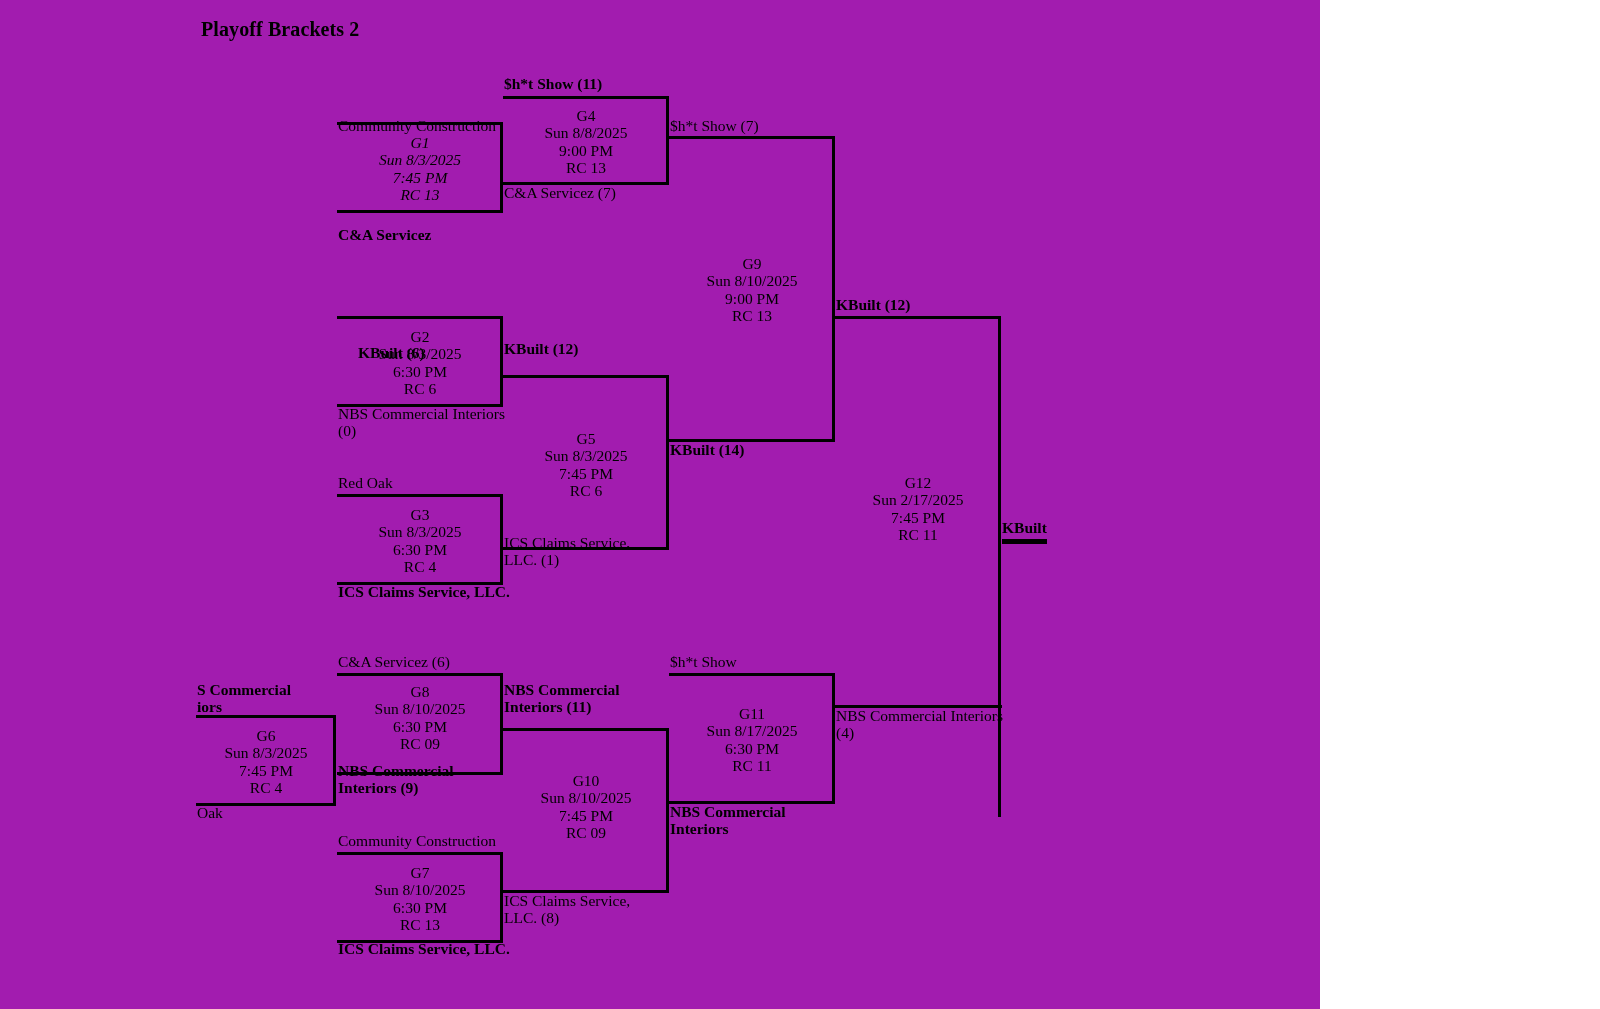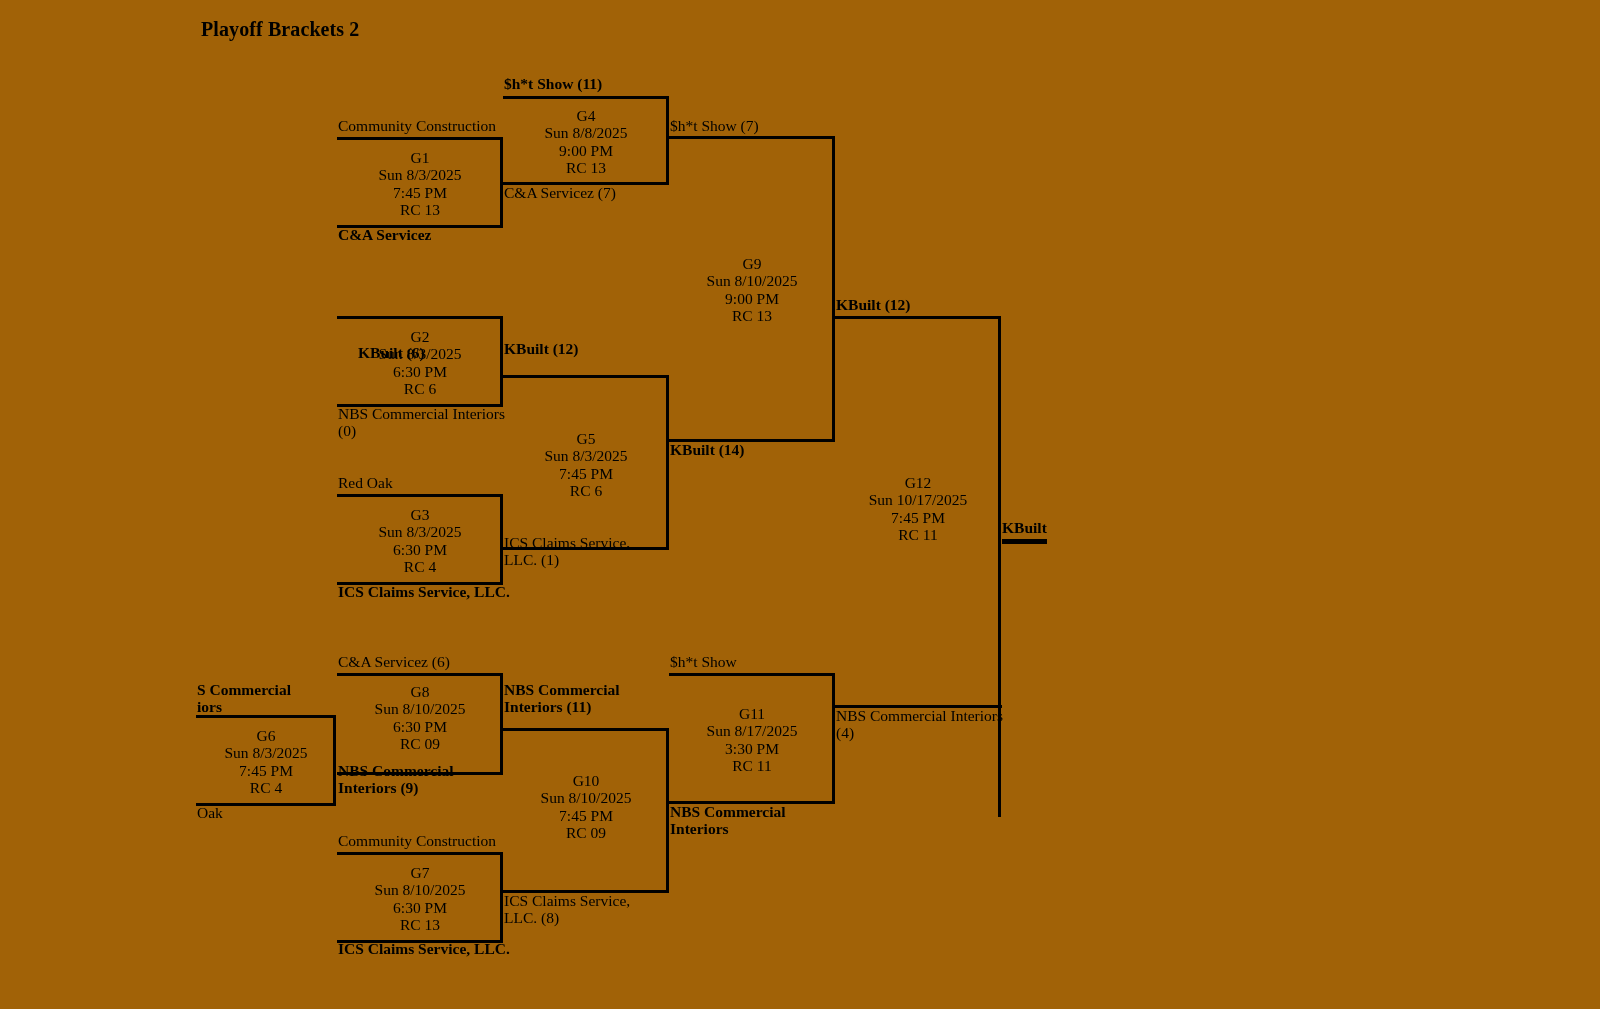--- a/index.html
+++ b/index.html
@@ -7,24 +7,24 @@
     margin: 0;
     padding: 0;
     background: #ffffff;
   }
   body {
     font-family: "Liberation Serif", "DejaVu Serif", serif;
     color: #000000;
   }
   #page {
     position: relative;
-    width: 1600px;
+    width: 1320px;
     height: 1009px;
     overflow: hidden;
-    background: #a16207;
+    background: #a21caf;
   }
   .page-title {
     position: absolute;
     left: 201px;
     top: 18px;
     font-size: 20px;
     font-weight: bold;
     letter-spacing: 0.1px;
     white-space: nowrap;
   }
@@ -104,21 +104,21 @@
     <div class="edge-right"></div>
     <div class="edge-bottom"></div>
     <div class="game-info" style="top:11px;">G4
 Sun 8/8/2025
 9:00 PM
 RC 13</div>
   </div>
   <div class="team-label winner" style="left:504px; top:76px;">$h*t Show (11)</div>
   <div class="team-label" style="left:504px; top:185px;">C&amp;A Servicez (7)</div>
 
-  <div class="cell" style="left:337px; top:137px; width:166px; height:91px;">
+  <div class="cell" style="left:337px; top:122px; width:166px; height:91px;font-style:italic;">
     <div class="edge-top"></div>
     <div class="edge-right"></div>
     <div class="edge-bottom"></div>
     <div class="game-info" style="top:12px;">G1
 Sun 8/3/2025
 7:45 PM
 RC 13</div>
   </div>
   <div class="team-label" style="left:338px; top:118px;">Community Construction</div>
   <div class="team-label winner" style="left:338px; top:227px;">C&amp;A Servicez</div>
@@ -171,21 +171,21 @@
 RC 13</div>
   </div>
   <div class="team-label" style="left:670px; top:118px;">$h*t Show (7)</div>
   <div class="team-label winner" style="left:670px; top:442px;">KBuilt (14)</div>
 
   <div class="cell" style="left:835px; top:316px; width:166px; height:392px;">
     <div class="edge-top"></div>
     <div class="edge-right"></div>
     <div class="edge-bottom"></div>
     <div class="game-info" style="top:158px;">G12
-Sun 10/17/2025
+Sun 2/17/2025
 7:45 PM
 RC 11</div>
   </div>
   <div class="team-label winner" style="left:836px; top:297px;">KBuilt (12)</div>
   <div class="team-label" style="left:836px; top:708px;">NBS Commercial Interiors
 (4)</div>
 
   <div class="champion" style="left:1002px; top:519px;">KBuilt</div>
 
   <div class="cell" style="left:196px; top:715px; width:140px; height:91px;">
@@ -239,21 +239,21 @@
 Interiors  (11)</div>
   <div class="team-label" style="left:504px; top:893px;">ICS Claims Service,
 LLC. (8)</div>
 
   <div class="cell" style="left:669px; top:673px; width:166px; height:131px;">
     <div class="edge-top"></div>
     <div class="edge-right"></div>
     <div class="edge-bottom"></div>
     <div class="game-info" style="top:32px;">G11
 Sun 8/17/2025
-3:30 PM
+6:30 PM
 RC 11</div>
   </div>
   <div class="team-label" style="left:670px; top:654px;">$h*t Show</div>
   <div class="team-label winner" style="left:670px; top:804px;">NBS Commercial
 Interiors</div>
 
   <div class="connector-v" style="left:998px; top:705px; height:112px;"></div>
   <div class="connector-h" style="left:998px; top:705px; width:4px;"></div>
 
 </div>

